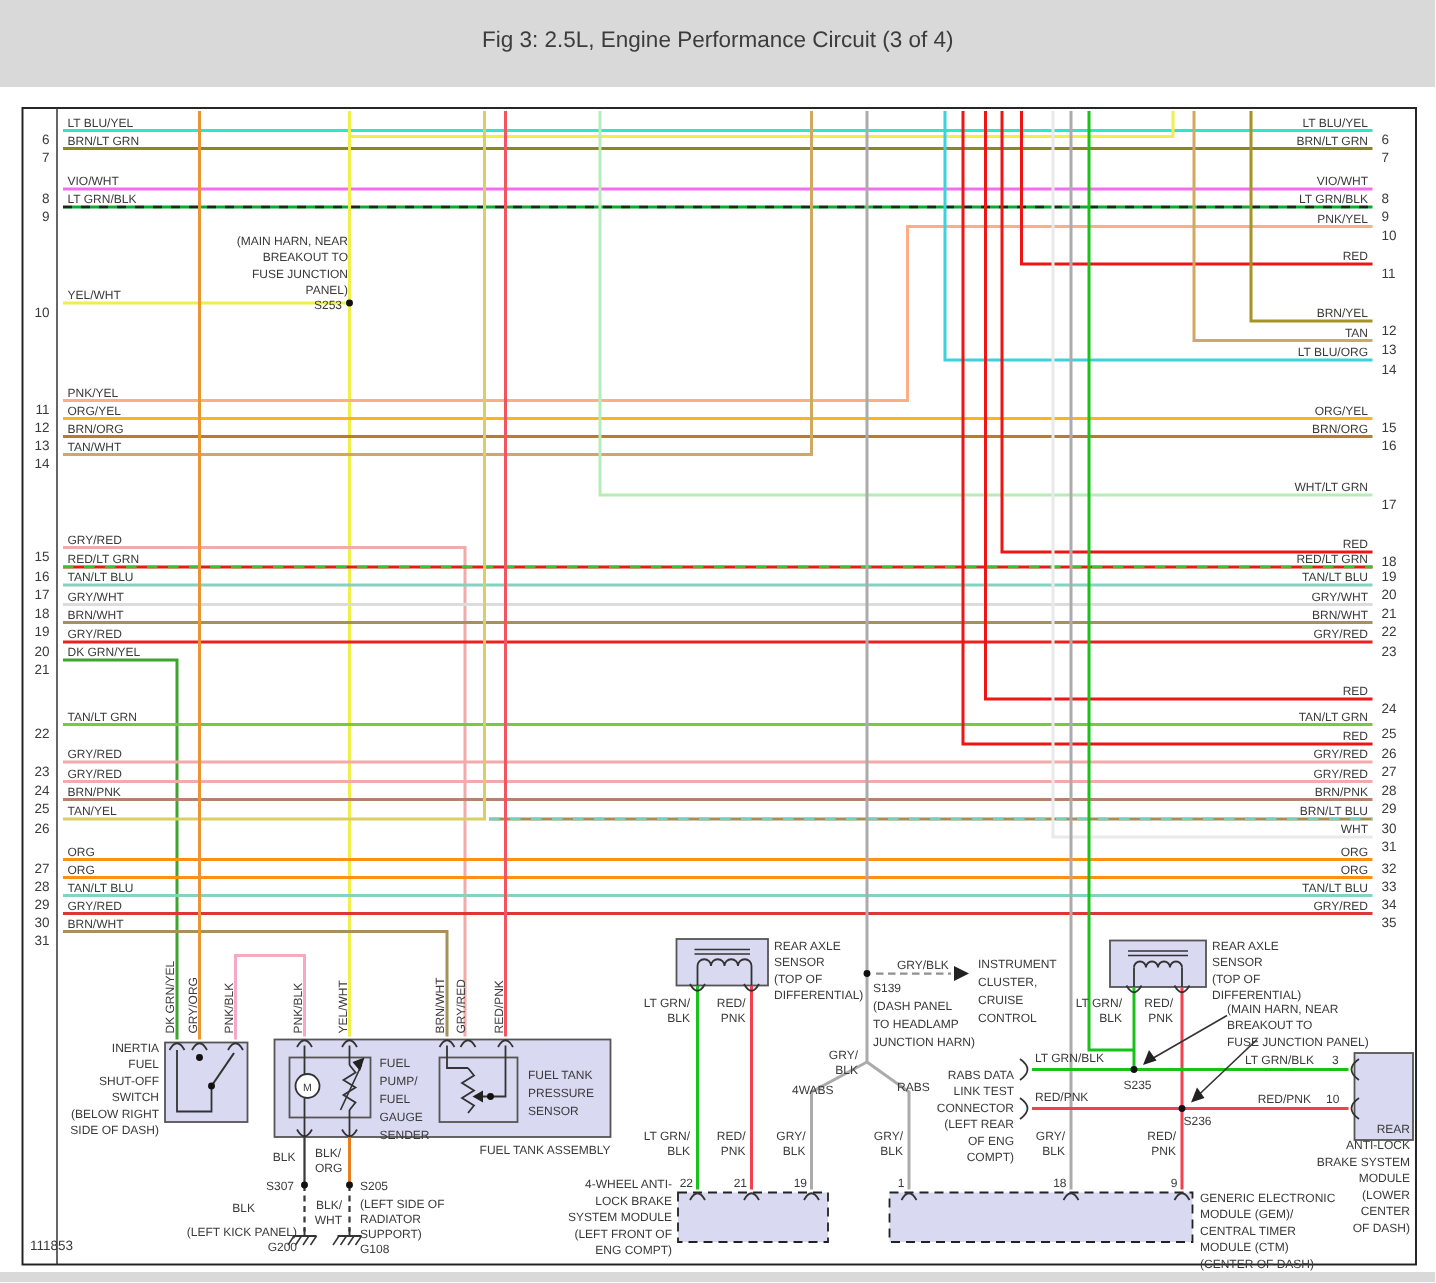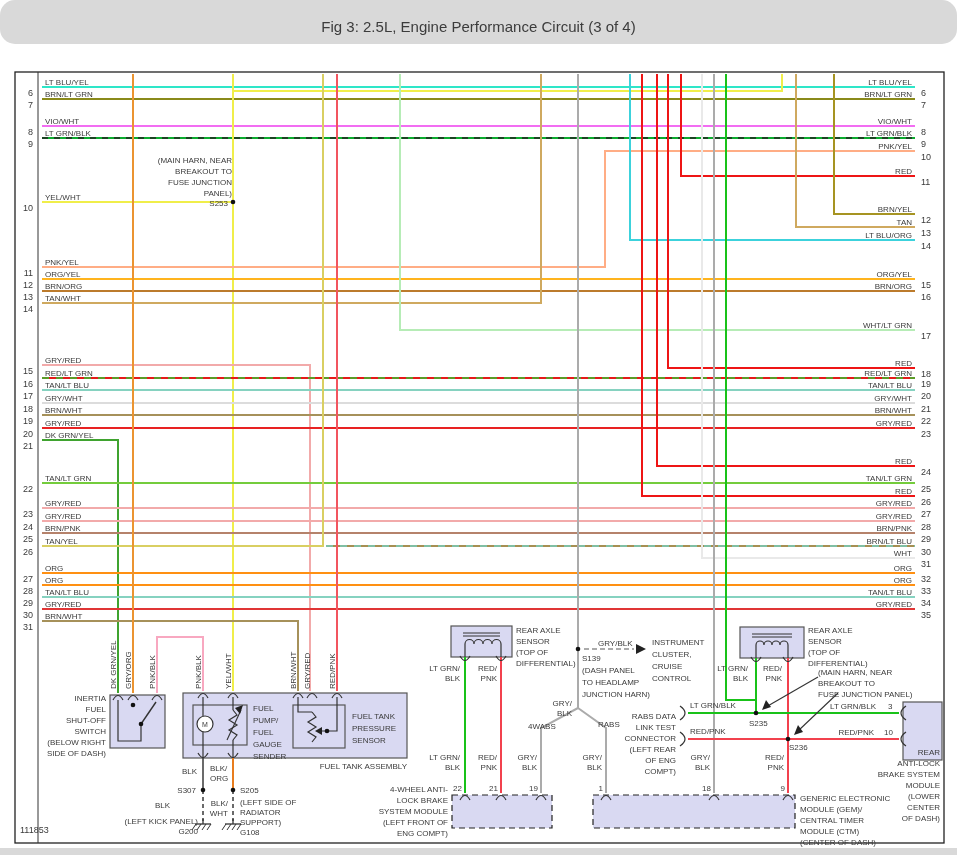--- a/index.html
+++ b/index.html
@@ -1,17 +1,17 @@
 <!DOCTYPE html>
 <html><head>
 <meta charset="utf-8">
 <style>
   html,body{margin:0;padding:0;background:#fff;font-family:"Liberation Sans",sans-serif;}
   #stage{position:relative;width:957px;height:855px;background:#fff;overflow:hidden;}
-  #titlebar{position:absolute;left:0;top:0;width:957px;height:44px;background:#d9d9d9;border-radius:15px;}
+  #titlebar{position:absolute;left:0;top:0;width:957px;height:58px;background:#d9d9d9;}
   #titlebar .t{position:absolute;left:0;top:0;width:100%;text-align:center;margin-top:18px;font-size:15px;color:#3c3c3c;}
   #footbar{position:absolute;left:0;top:848px;width:957px;height:7px;background:#d9d9d9;}
   svg{position:absolute;left:0;top:0;}
   text{font-family:"Liberation Sans",sans-serif;fill:#3a3a3a;}
 </style>
 </head>
 <body>
 
 <div id="stage">
   <div id="titlebar">

